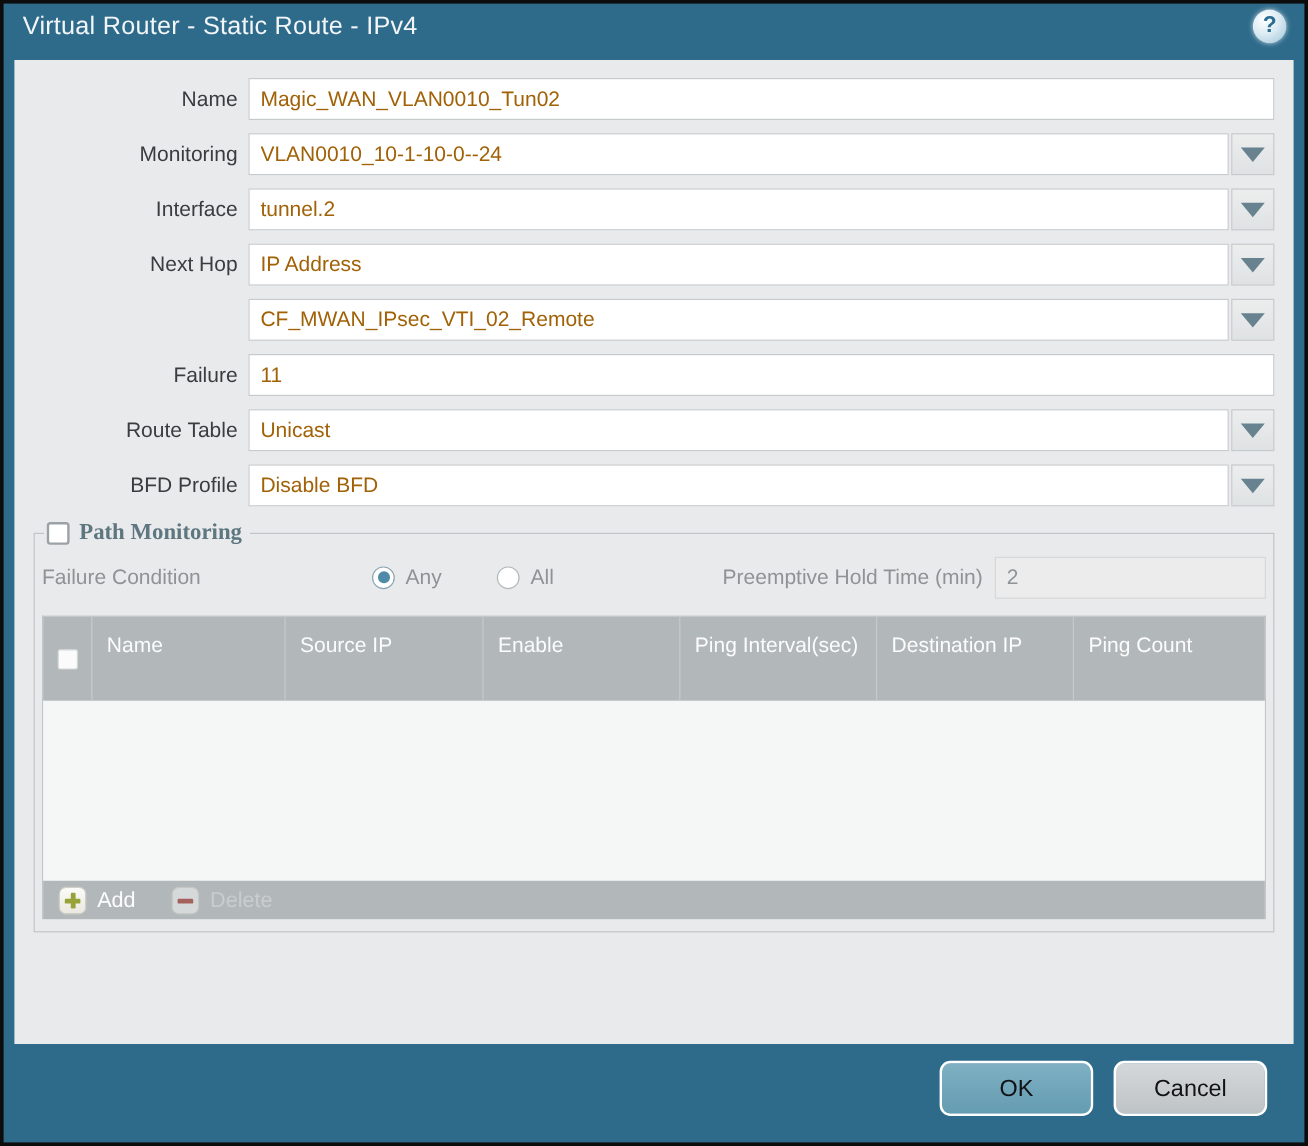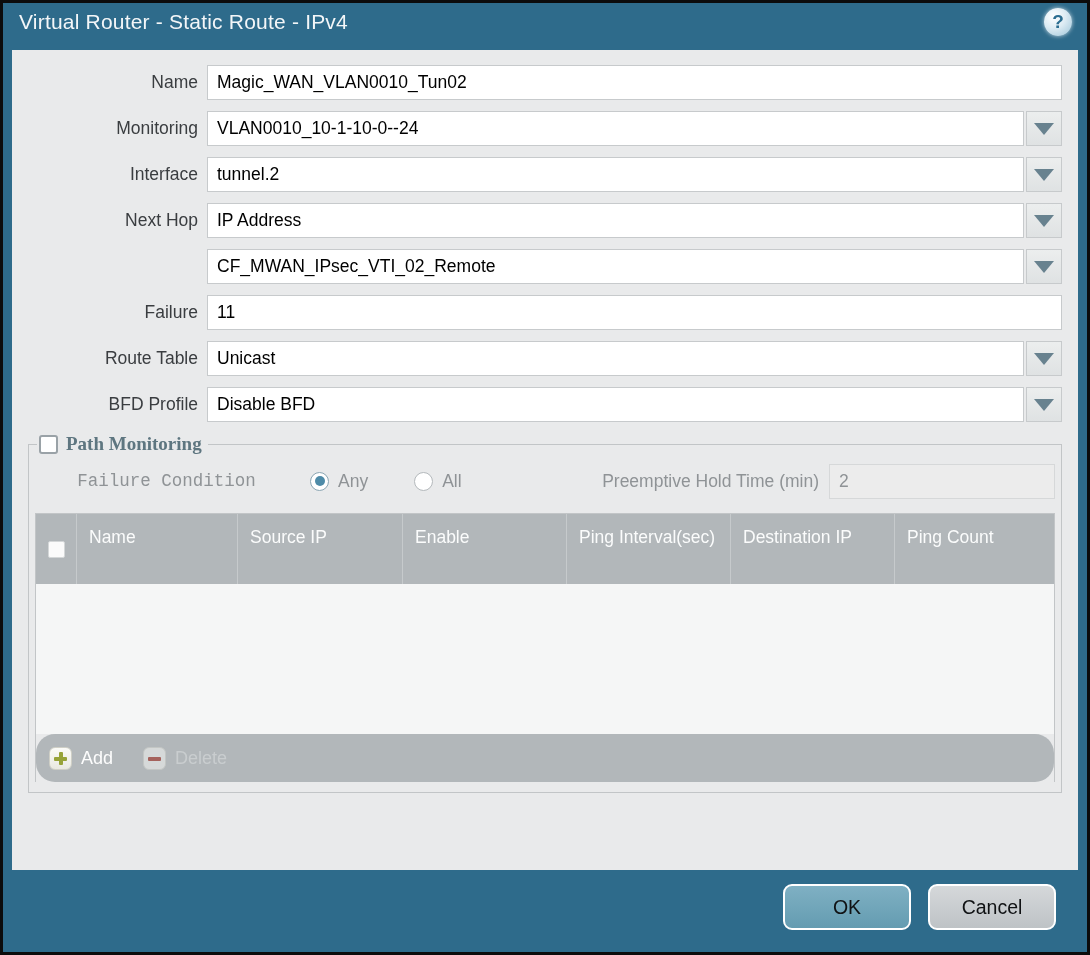--- a/index.html
+++ b/index.html
@@ -16,57 +16,57 @@
     background:radial-gradient(circle at 35% 30%, #ffffff 0%, #dcebf3 45%, #9cc4d8 100%);
     color:#2b6d90; font-weight:bold; font-size:19px; display:flex; align-items:center; justify-content:center;
     box-shadow:0 0 4px rgba(255,255,255,.7); cursor:pointer; }
 
   
   .content { flex:1 1 auto; margin:0 9px; background:#e9eaeb; padding-top:15px; overflow:hidden; }
 
   .row { display:flex; align-items:center; height:35px; margin:0 16px 11px 0; }
   .row .lbl { width:195px; text-align:right; padding-right:9px; color:#3a3d40; font-size:17.5px; flex:0 0 auto; }
   .field { flex:1; display:flex; height:35px; }
-  .txt { flex:1; height:35px; border:1px solid #c7cacc; background:#fff; color:#000000;
+  .txt { flex:1; height:35px; border:1px solid #c7cacc; background:#fff; color:#a16207;
     font-size:17.5px; padding:0 9px; font-family:inherit; outline:none; min-width:0; }
   .txt::placeholder { color:#9aa1a7; }
   .txt.dim { background:#ececec; border-color:#d6d8d9; color:#8f9396; }
   .dd-btn { width:36px; height:35px; margin-left:2px; background:linear-gradient(#eceeee,#dfe2e3);
     border:1px solid #c7cacc; display:flex; align-items:center; justify-content:center; cursor:pointer; flex:0 0 auto; }
   .dd-tri { width:0; height:0; border-left:10px solid transparent; border-right:10px solid transparent;
     border-top:12px solid #68828f; }
 
   
   .pm { margin:1px 16px 0 16px; border:1px solid #c2c5c7; padding:2px 6px 10px 6px; }
   .pm legend { display:flex; align-items:center; gap:8px; margin-left:2px; padding:0 6px 0 2px;
     color:#5e7680; font-weight:bold; font-size:19px;font-family:Liberation Serif, serif; }
   .cb { width:19px; height:19px; background:#fff; border:2px solid #9aa2a7; border-radius:3px; cursor:pointer; }
 
   .pm-row { display:flex; align-items:center; height:38px; margin:5px 0 13px 0; color:#8f9396; font-size:17.5px; }
-  .fc-lbl { width:275px; text-align:center; padding-right:12px; flex:0 0 auto;font-family:Liberation Mono, monospace; }
+  .fc-lbl { width:275px; text-align:left; padding-right:12px; flex:0 0 auto; }
   .radio-opt { display:flex; align-items:center; gap:9px; cursor:pointer; }
   .radio-opt + .radio-opt { margin-left:46px; }
   .radio { width:19px; height:19px; border-radius:50%; background:#fff; border:1px solid #b4b9bc;
     display:flex; align-items:center; justify-content:center; flex:0 0 auto; }
   .radio.sel { border-color:#8ba6b3; }
   .radio.sel .dot { width:10px; height:10px; border-radius:50%; background:#4e8ba8; }
   .ph-lbl { margin-left:auto; padding-right:10px; }
   .ph-input { width:226px; flex:0 0 auto; }
 
   
   .tbl { margin-top:2px; border:1px solid #c2c5c7; border-bottom:none; }
   .thead { display:flex; background:#b2b7ba; color:#fbfcfc; font-size:17.5px; min-height:70px; }
   .th { padding:13px 4px 0 12px; border-left:1px solid #c6cacc; }
   .th:first-child { border-left:none; display:flex; align-items:center; justify-content:center; padding:0; }
   .c0{width:40px;flex:0 0 auto;} .c1{width:161px;flex:0 0 auto;} .c2{width:164px;flex:0 0 auto;}
   .c3{width:165px;flex:0 0 auto;} .c4{width:164px;flex:0 0 auto;} .c5{width:164px;flex:0 0 auto;}
   .c6{flex:1;}
   .hd-cb { width:17px; height:17px; background:#fbfbfb; border:1px solid #d4d7d8; border-radius:2px; cursor:pointer; }
   .tbody { height:150px; background:#f5f6f6; }
-  .tfoot { height:48px; background:#b2b7ba; display:flex; align-items:center; padding:0 13px; gap:30px;border-radius:19px; }
+  .tfoot { height:32px; background:#b2b7ba; display:flex; align-items:center; padding:0 13px; gap:30px; }
   .act { display:flex; align-items:center; gap:9px; cursor:pointer; font-size:18px; }
   .act .label { color:#fdfdfd; }
   .act.disabled { cursor:default; }
   .act.disabled .label { color:#c9cdcf; }
   .mini { width:23px; height:23px; border-radius:6px; position:relative; flex:0 0 auto;
     background:linear-gradient(#fbfbf8,#e9e9e1); border:1px solid #cfcfc6; }
   .mini.faded { background:rgba(244,245,243,.55); border-color:#c3c6c4; }
   .mini .h, .mini .v { position:absolute; background:#97a339; border-radius:1px; }
   .mini .h { left:4px; right:4px; top:9px; height:4px; }
   .mini .v { top:4px; bottom:4px; left:9px; width:4px; }

